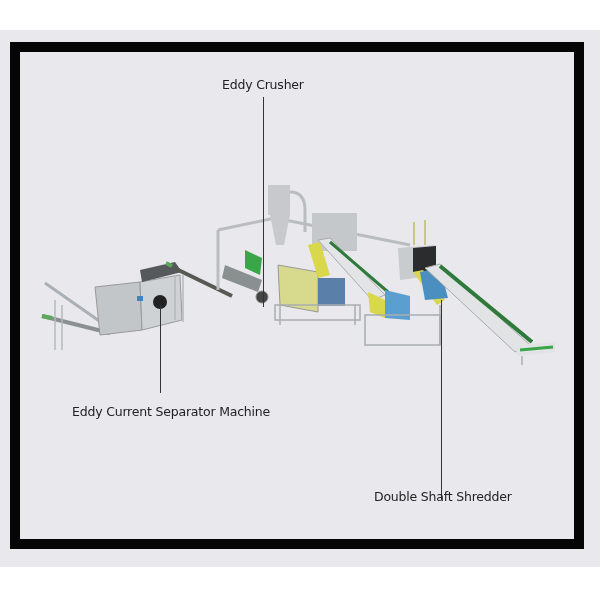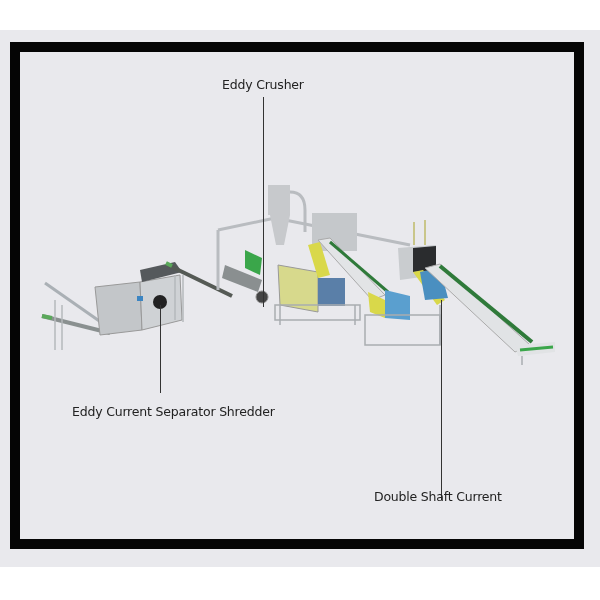--- a/index.html
+++ b/index.html
@@ -75,16 +75,16 @@
     <polygon points="515,345 555,342 555,352 518,356" fill="#e1e3e5"></polygon>
     <line x1="520" y1="350" x2="553" y2="347" stroke="#3aa64a" stroke-width="3"></line>
     <line x1="522" y1="356" x2="522" y2="365" stroke="#a9adb0" stroke-width="1.5"></line>
   </g>
 </svg>
 
 <div class="label" style="left:222px;top:77px;">Eddy Crusher</div>
 <div class="leader" style="left:263px;top:97px;height:210px;"></div>
 
 <div class="leader" style="left:160px;top:305px;height:88px;"></div>
-<div class="label" style="left:72px;top:404px;">Eddy Current Separator Shredder</div>
+<div class="label" style="left:72px;top:404px;">Eddy Current Separator Machine</div>
 
 <div class="leader" style="left:441px;top:300px;height:200px;"></div>
-<div class="label" style="left:374px;top:489px;">Double Shaft Current</div>
+<div class="label" style="left:374px;top:489px;">Double Shaft Shredder</div>
 
 </body></html>

